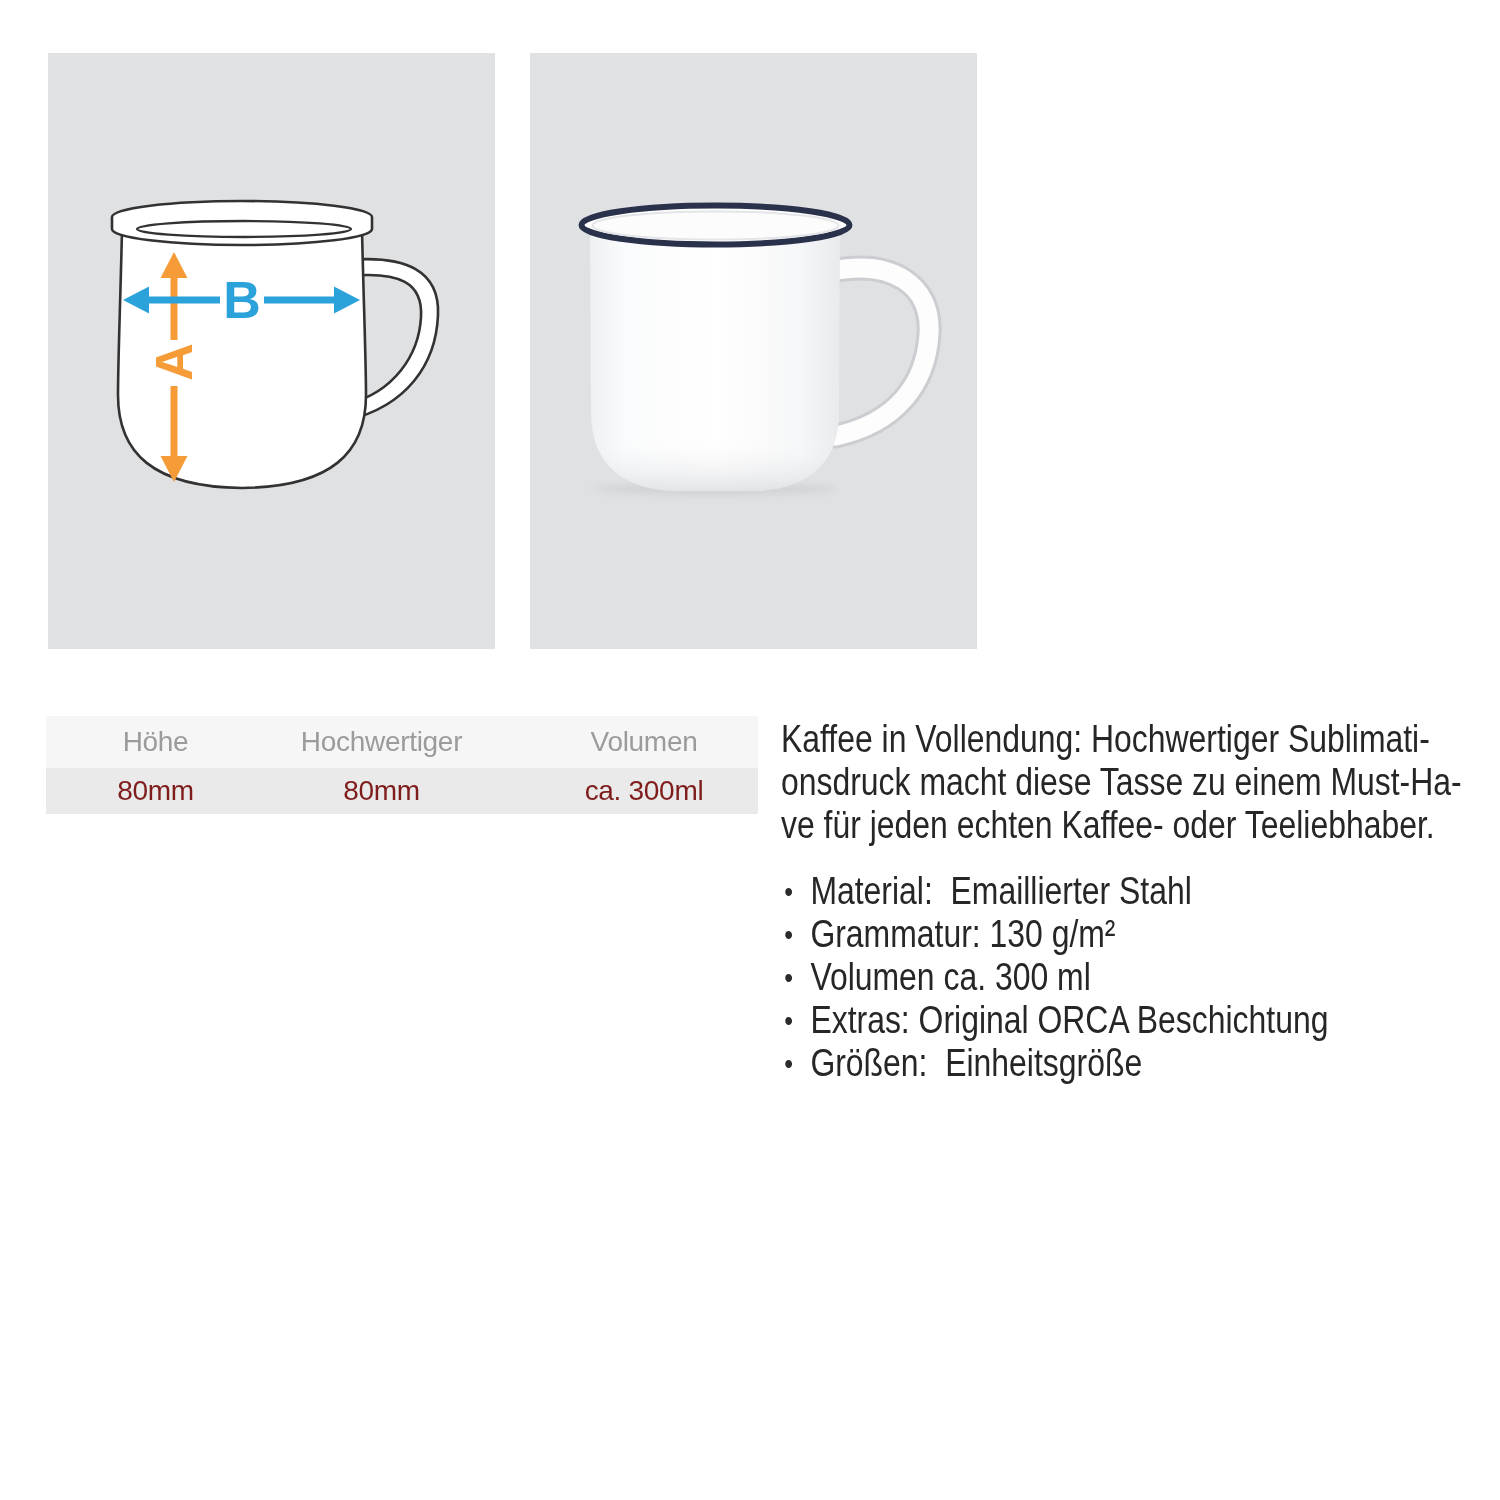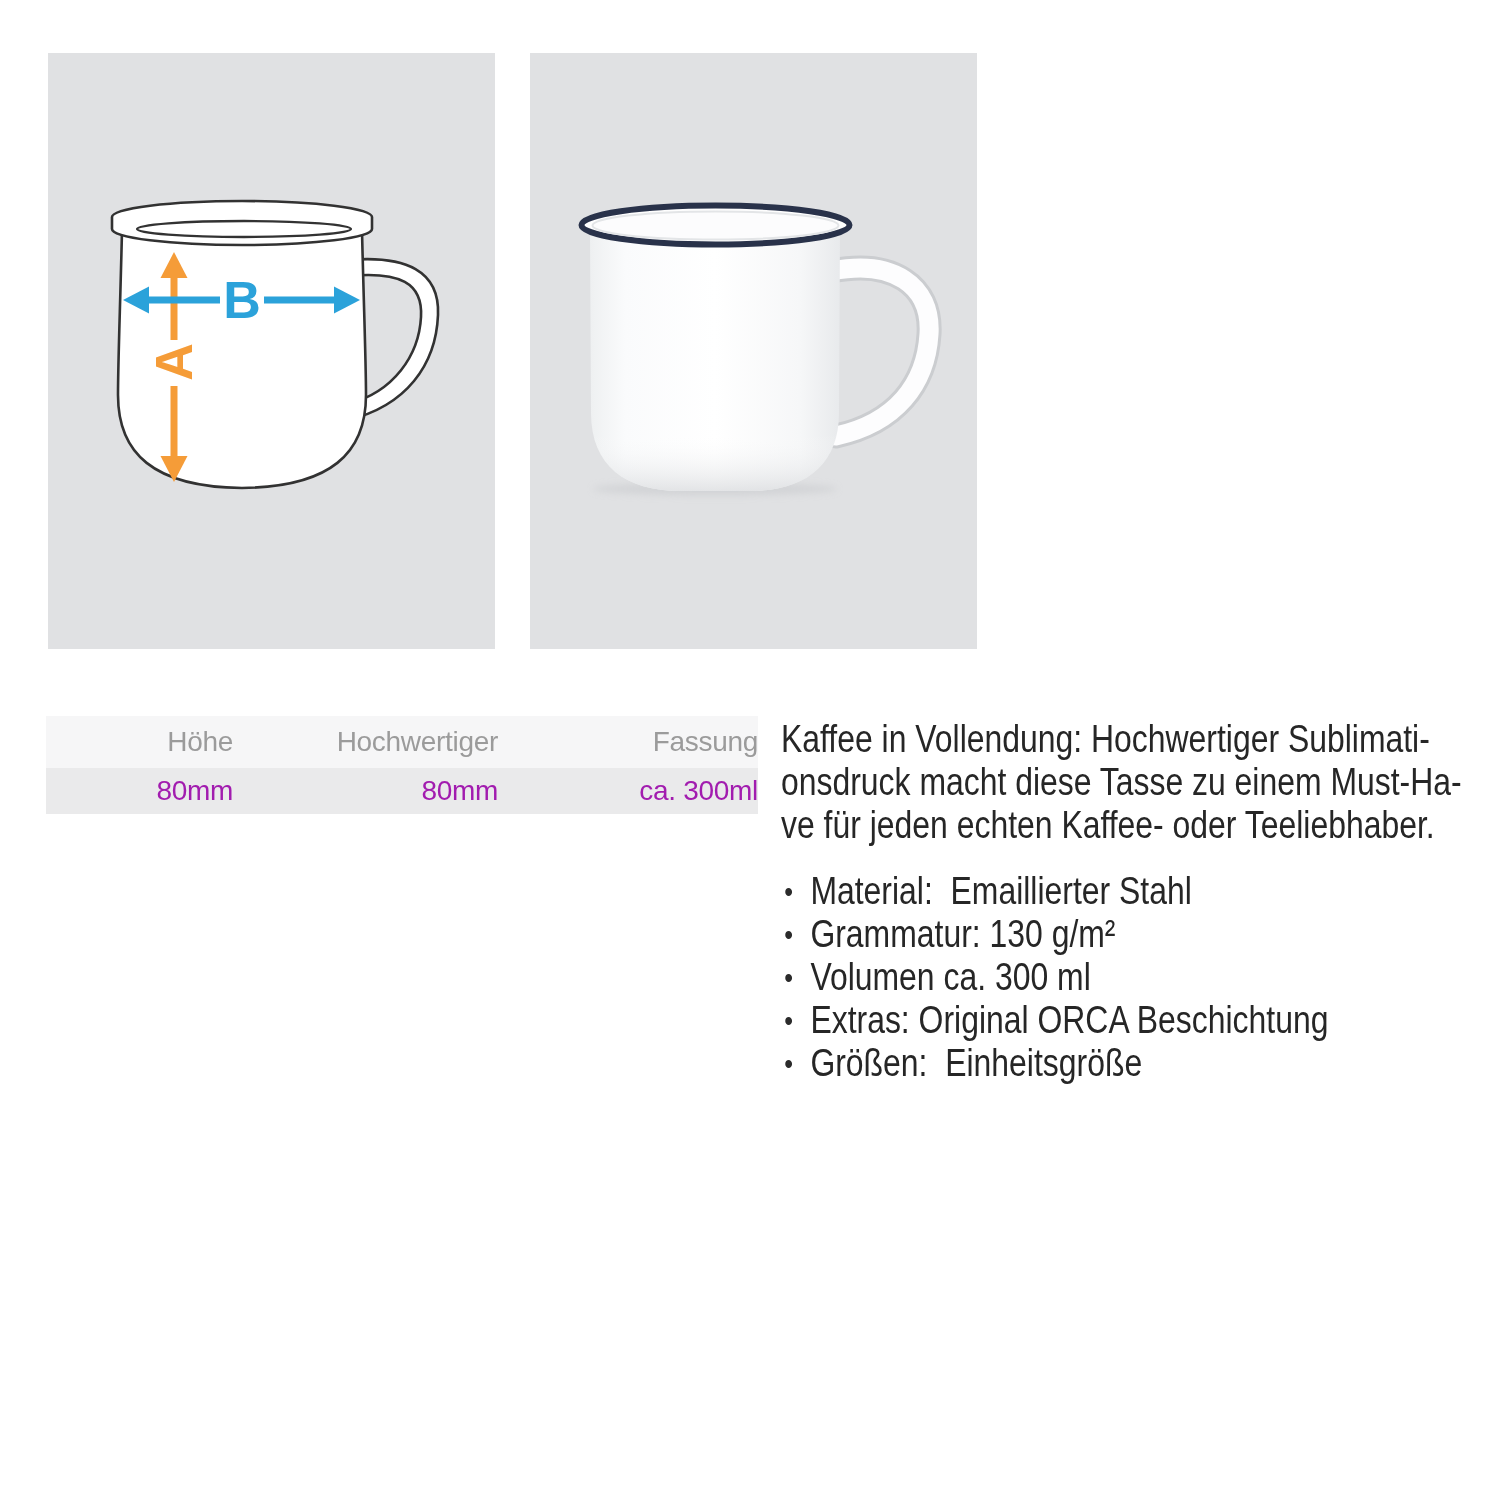--- a/index.html
+++ b/index.html
@@ -16,26 +16,26 @@
   .panel-photo{left:530px;}
   .panel svg{display:block;width:447px;height:596px;}
 
   
   .size-table{
     position:absolute;left:46px;top:716px;width:712px;
     border-collapse:collapse;table-layout:fixed;
     font-size:28px;letter-spacing:-0.3px;
   }
   .size-table th,.size-table td{
-    text-align:right;font-weight:400;padding:0 0 0 32px;vertical-align:middle;
+    text-align:center;font-weight:400;padding:0 0 0 32px;vertical-align:middle;
   }
   .size-table thead tr{height:52px;background:#f6f6f7;}
   .size-table tbody tr{height:46px;background:#eaeaeb;}
   .size-table th{color:#9b9b9b;}
-  .size-table td{color:#a21caf;margin-top:30px;}
+  .size-table td{color:#7f1d1d;margin-top:30px;}
 
   
   .description{
     position:absolute;left:781px;top:718px;width:822px;
     transform:scaleX(0.84);transform-origin:0 0;
     color:#262626;font-size:38px;line-height:43px;
   }
   .lead{margin:0;}
   .lead-line{white-space:nowrap;}
   .features{
@@ -125,21 +125,21 @@
   <table class="size-table">
     <colgroup>
       <col style="width:187px">
         <col style="width:265px">
         <col style="width:260px">
     </colgroup>
     <thead>
       <tr>
         <th>Höhe</th>
         <th>Hochwertiger</th>
-        <th>Fassung</th>
+        <th>Volumen</th>
       </tr>
     </thead>
     <tbody>
       <tr>
         <td>80mm</td>
         <td>80mm</td>
         <td>ca. 300ml</td>
       </tr>
     </tbody>
   </table>

